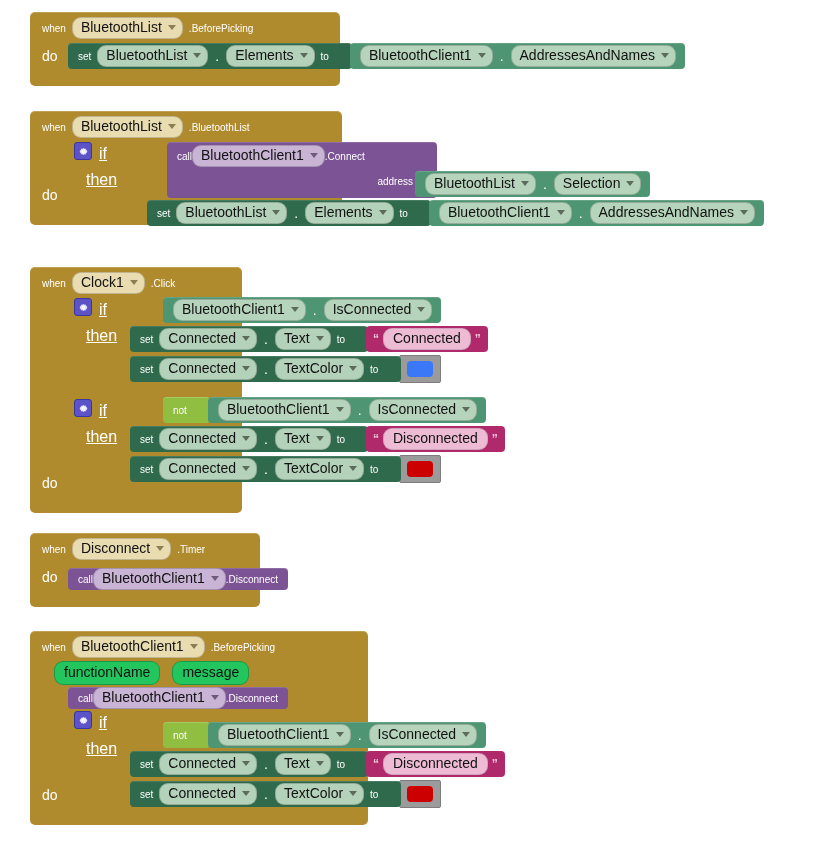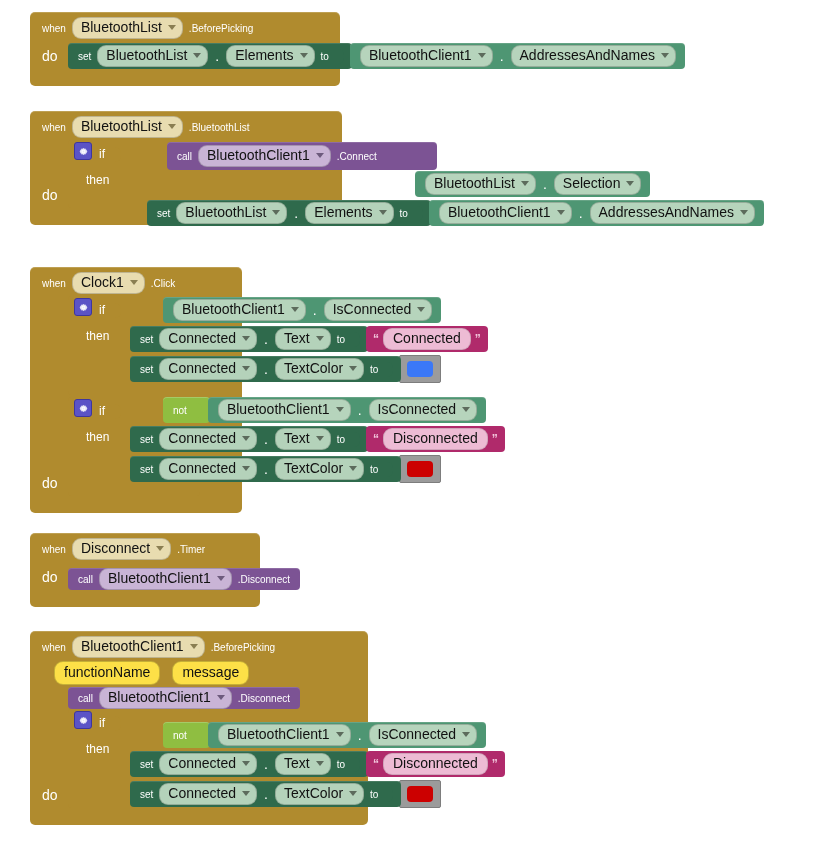--- a/index.html
+++ b/index.html
@@ -29,60 +29,60 @@
     display:inline-flex;align-items:center;gap:5px;
     border-radius:9px;padding:1px 6px 2px 8px;
     font-size:14px;color:#111;white-space:nowrap;
     border:1px solid rgba(0,0,0,.18);line-height:17px;
   }
   .pill.cream{background:#E8DCB0;}
   .pill.green-lt{background:#B4D2BA;}
   .pill.green-md{background:#B6D4BC;}
   .pill.purple{background:#C9B4D6;}
   .pill.pinkstr{background:#EDBBD4;border-color:rgba(0,0,0,.12);padding:1px 9px 2px 9px;}
-  .pill.param{background:#fde047;border:1px solid rgba(0,0,0,.22);padding:2px 9px 3px 9px;}
+  .pill.param{background:#22c55e;border:1px solid rgba(0,0,0,.22);padding:2px 9px 3px 9px;}
   .caret{
     width:0;height:0;border-left:4px solid transparent;border-right:4px solid transparent;
     border-top:5px solid #5c6b5c;display:inline-block;margin-left:1px;
   }
   .pill.cream .caret{border-top-color:#8a7e52;}
   .pill.purple .caret{border-top-color:#6d5a7d;}
 
   
   .gear{
     width:16px;height:16px;border-radius:3px;background:#5B53C6;
     border:1px solid #3e369e;display:inline-flex;align-items:center;
     justify-content:center;flex:none;
   }
   .gear svg{display:block;}
 
   
   .ifwrap{background:#B08B2E;border-radius:4px;position:relative;}
   .ifrow{display:flex;align-items:flex-start;gap:7px;padding:2px 0 0 6px;}
   .thenrow{display:flex;align-items:flex-start;gap:7px;padding:0 0 0 6px;}
-  .kw{color:#fff;font-size:12px;line-height:24px;white-space:nowrap;}
+  .kw{color:#fff;font-size:16px;line-height:24px;white-space:nowrap;text-decoration:underline;}
   .kw.then{padding-left:12px;}
   .if-notch{height:14px;}
 
   
   .setblk{
     background:#2F6A4C;border-radius:4px;display:inline-flex;align-items:center;
     gap:6px;padding:3px 8px 3px 10px;height:20px;
     box-shadow:inset 0 1px 0 rgba(255,255,255,.12);position:relative;
   }
   .getblk{
     background:#4E9673;border-radius:4px;display:inline-flex;align-items:center;
     gap:6px;padding:3px 9px 3px 10px;height:20px;
     box-shadow:inset 0 1px 0 rgba(255,255,255,.14);position:relative;
   }
   .callblk{
     background:#7C5394;border-radius:4px;padding:3px 10px 3px 10px;
     box-shadow:inset 0 1px 0 rgba(255,255,255,.14);position:relative;
   }
-  .callrow{display:flex;align-items:center;gap:6px;height:22px;}
+  .callrow{display:flex;align-items:center;height:22px;}
   .notblk{
     background:#8FBE41;border-radius:4px;display:inline-flex;align-items:center;
     padding:3px 8px 3px 10px;height:20px;
     box-shadow:inset 0 1px 0 rgba(255,255,255,.2);position:relative;
   }
   .strblk{
     background:#B02A6B;border-radius:4px;display:inline-flex;align-items:center;
     gap:4px;padding:3px 7px 3px 7px;height:20px;position:relative;
   }
   .quote{color:#f3c9de;font-size:12px;font-weight:bold;line-height:10px;}
@@ -185,20 +185,24 @@
 
   <div class="callblk" style="position:absolute;left:137px;top:31px;width:250px;">
     <div class="callrow">
       <span class="lbl">call</span>
       <span class="pill purple">
         <span>BluetoothClient1</span>
           <i class="caret"></i>
       </span>
       <span class="lbl">.Connect</span>
     </div>
+    <div class="callrow" style="justify-content:flex-end;gap:5px;height:28px;">
+      <span class="lbl">address</span>
+      <span style="display:inline-block;width:9px;height:15px;background:#7C5394;border-radius:0 6px 6px 0;"></span>
+    </div>
   </div>
 
   <div class="getblk" style="position:absolute;left:385px;top:60px;">
     <span class="pill green-md">
       <span>BluetoothList</span>
         <i class="caret"></i>
     </span>
     <span class="dot">.</span>
     <span class="pill green-md">
       <span>Selection</span>

